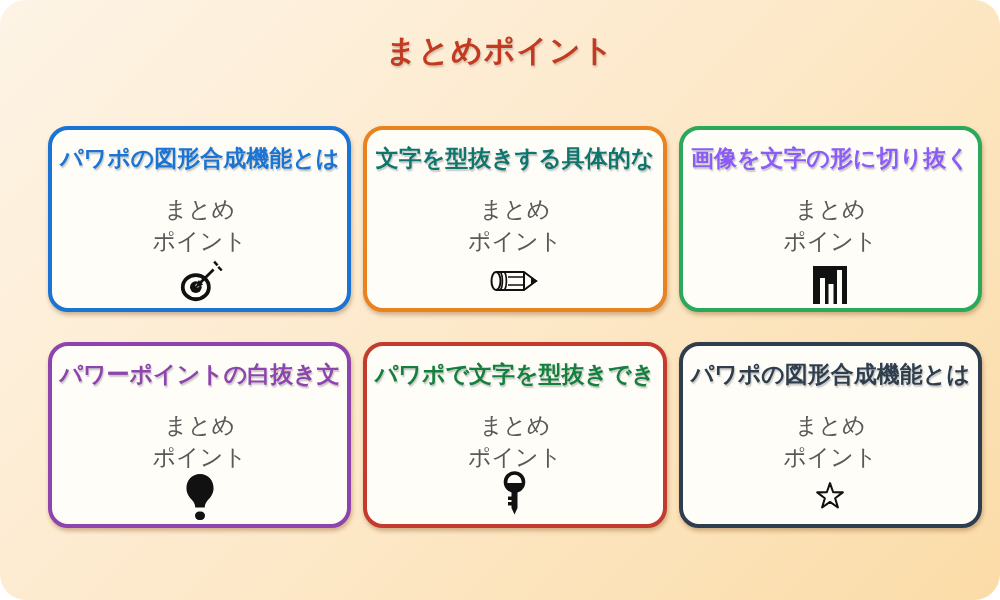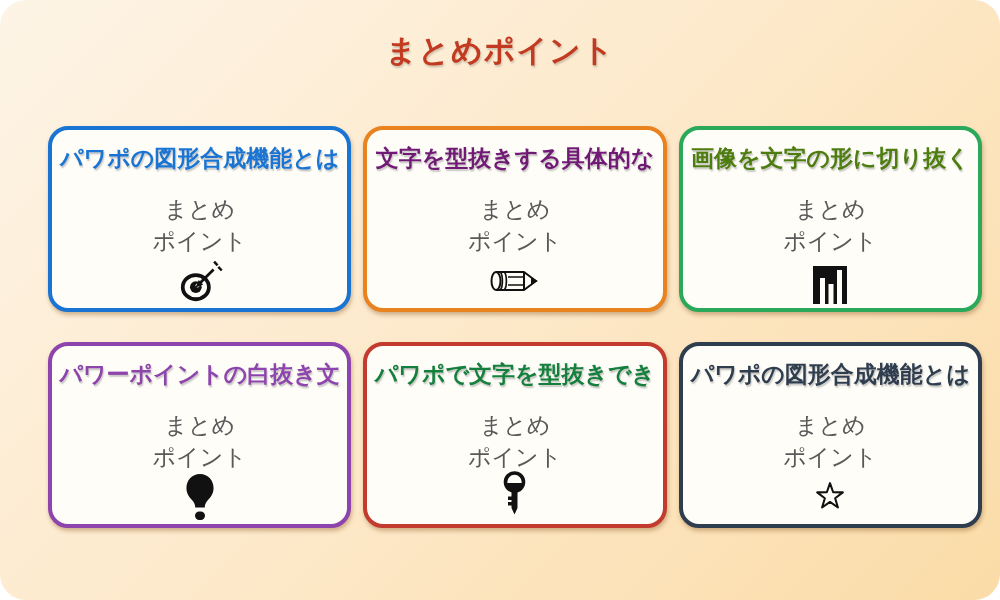--- a/index.html
+++ b/index.html
@@ -36,22 +36,22 @@
   .card-sub{
     margin-top:20px;text-align:center;color:#595959;
     font-size:23px;line-height:1.38;flex:0 0 auto;
   }
   .card-icon{
     margin-top:auto;margin-bottom:10px;flex:0 0 auto;
     display:flex;align-items:flex-end;justify-content:center;height:48px;
   }
   
   .card--blue  {border-color:#1a74d3;} .card--blue   .card-title{color:#1a74d3;}
-  .card--orange{border-color:#e9831f;} .card--orange .card-title{color:#701a75;}
-  .card--green {border-color:#2aa95a;} .card--green  .card-title{color:#4d7c0f;}
+  .card--orange{border-color:#e9831f;} .card--orange .card-title{color:#0f766e;}
+  .card--green {border-color:#2aa95a;} .card--green  .card-title{color:#8b5cf6;}
   .card--purple{border-color:#8d44ad;} .card--purple .card-title{color:#8d44ad;}
   .card--red   {border-color:#c23b2e;} .card--red    .card-title{color:#15803d;}
   .card--dark  {border-color:#2f3e4e;} .card--dark   .card-title{color:#2f3e4e;}
   svg{display:block;}
 </style>
 </head>
 <body>
 
 <div class="canvas">
   <h1 class="page-title">まとめポイント</h1>

